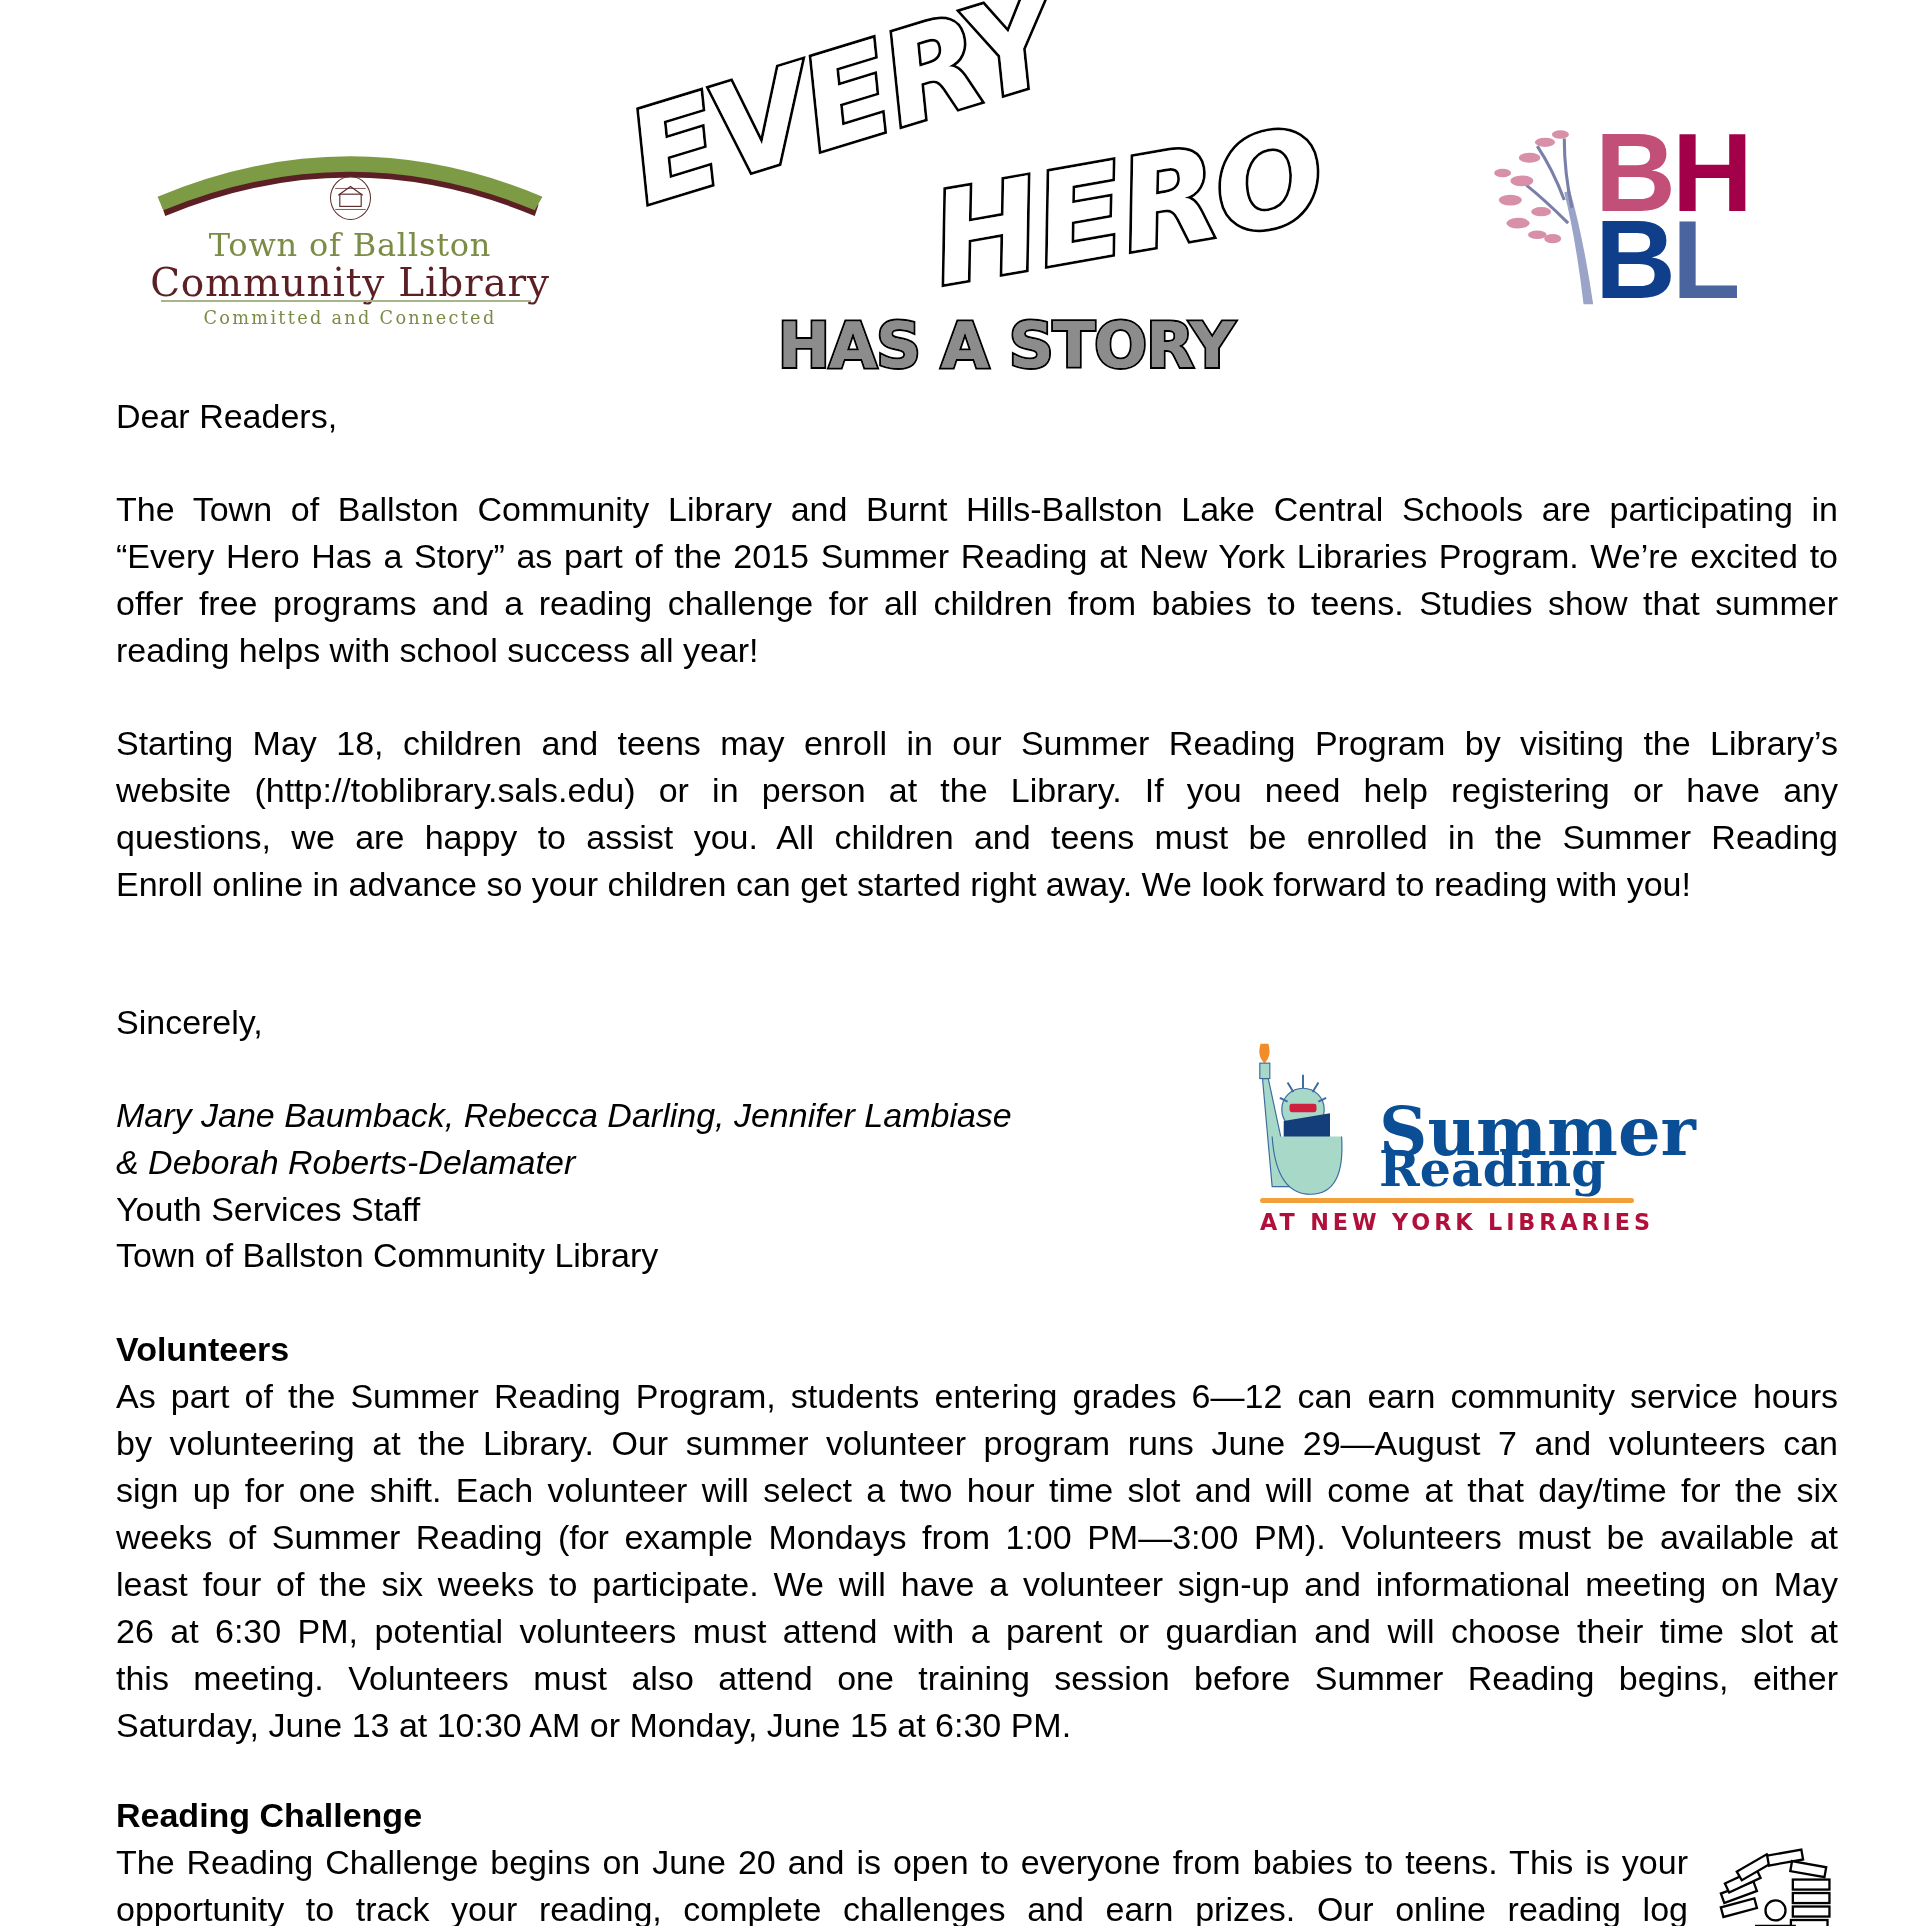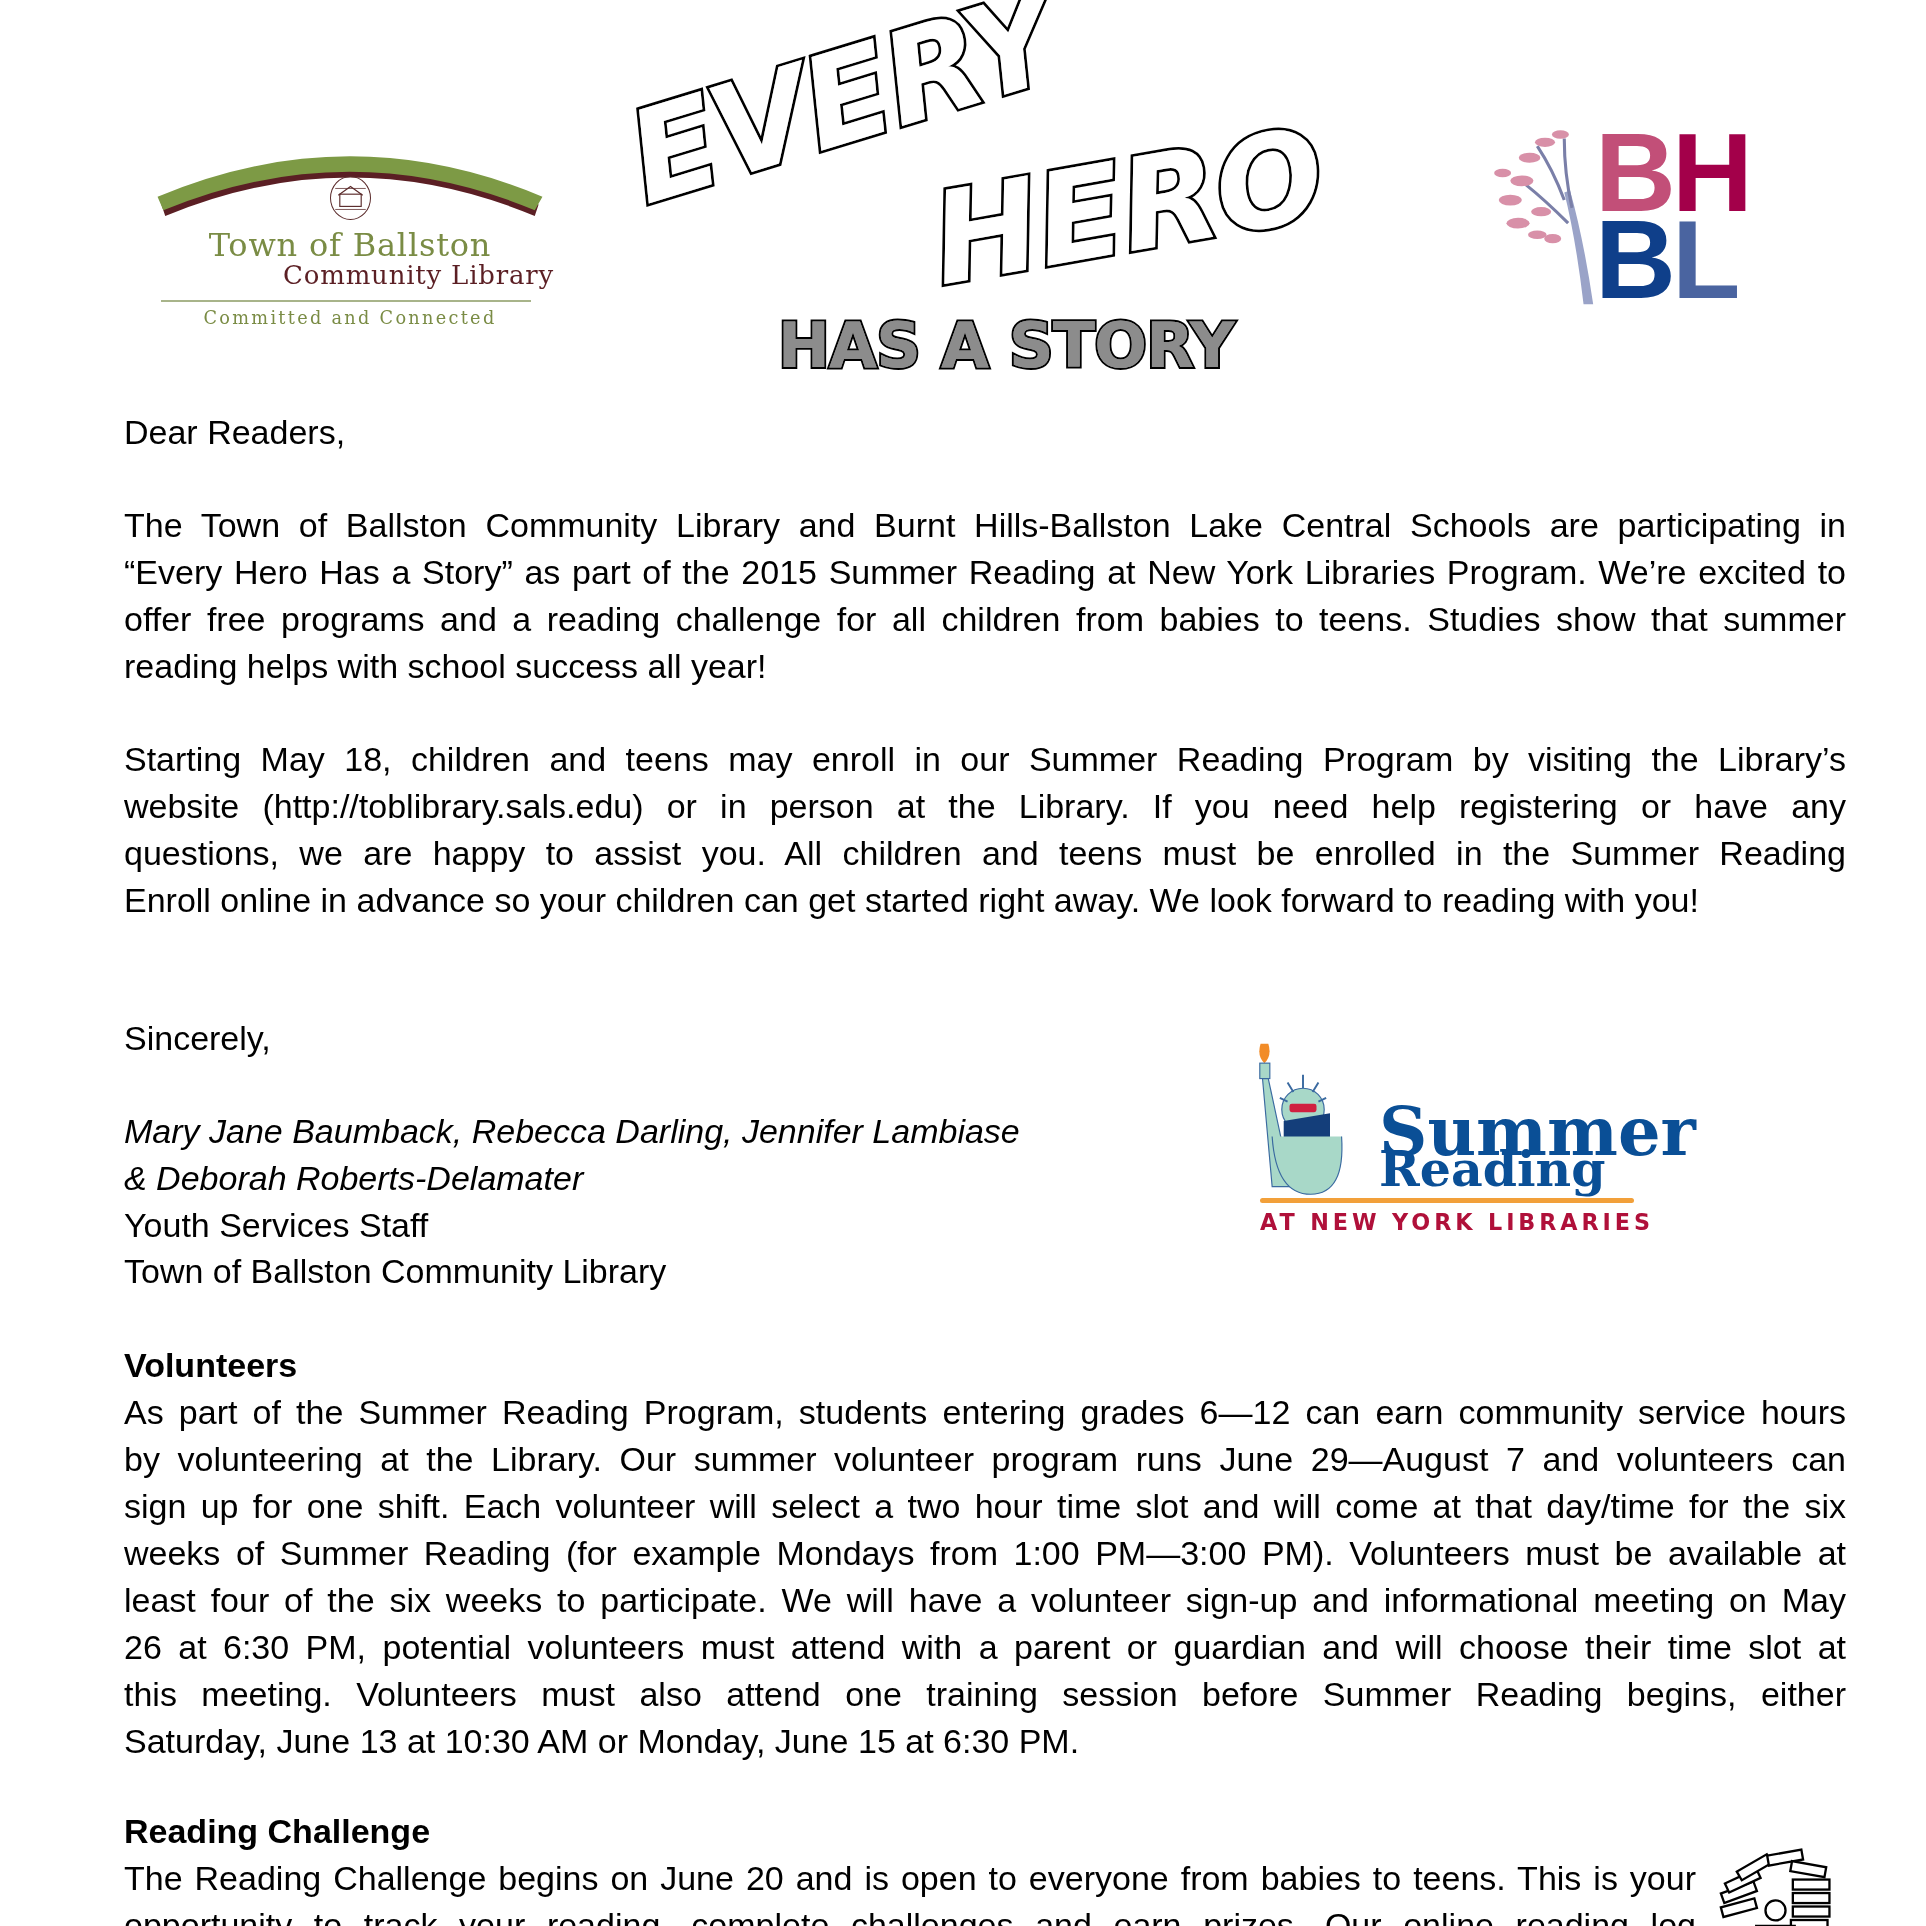--- a/index.html
+++ b/index.html
@@ -9,21 +9,21 @@
   .logo { position: absolute; }
 
   
   #logo-tob { left: 146px; top: 139px; width: 408px; height: 200px; text-align: center; }
   #logo-tob .arch { position: absolute; left: 0; top: 0; width: 408px; height: 77px; }
   #logo-tob .seal { position: absolute; left: 184px; top: 37px; width: 39px; height: 42px;
      border: 1.5px solid #5a2a2a; border-radius: 50%; }
   #logo-tob .l1 { position: absolute; left: 0; width: 408px; top: 87px; font-family: "DejaVu Serif", serif;
      color: #7a8c45; font-size: 32px; letter-spacing: 0.8px; }
   #logo-tob .l2 { position: absolute; left: 0; width: 408px; top: 121px; font-family: "DejaVu Serif", serif;
-     color: #5b1f24; font-size: 26px; letter-spacing: 0.8px; text-align: right; }
+     color: #5b1f24; font-size: 39px; letter-spacing: 0.8px; text-align: center; }
   #logo-tob .rule { position: absolute; left: 15.4px; width: 370px; top: 161px; height: 1.9px; background: #a8b48a; }
   #logo-tob .l3 { position: absolute; left: 0; width: 408px; top: 169px; font-family: "DejaVu Serif", serif;
      color: #7a8c45; font-size: 17.7px; letter-spacing: 2.3px; text-align: center; }
 
   
   #logo-hero { left: 647px; top: 62px; width: 755px; height: 324px; }
   #logo-hero .w { position: absolute; font-family: "DejaVu Sans", sans-serif; font-weight: bold;
      font-style: italic; color: #ffffff; -webkit-text-stroke: 5.4px #000;
      paint-order: stroke fill; text-shadow: 0 0 0 #999; }
   #logo-hero .every { left: 7.7px; top: 23px; font-size: 127px; transform: rotate(-17deg);
@@ -37,22 +37,22 @@
   #logo-bhbl { left: 1487px; top: 123px; width: 316px; height: 193px; }
   #logo-bhbl .tree { position: absolute; left: 0; top: 0; width: 116px; height: 185px; }
   #logo-bhbl .letter { position: absolute; font-family: "Liberation Sans", sans-serif; font-weight: bold;
      font-size: 112px; line-height: 100px; }
   #logo-bhbl .b1 { left: 108px; top: 0; color: #c24f78; }
   #logo-bhbl .h1 { left: 185px; top: 0; color: #a3004a; }
   #logo-bhbl .b2 { left: 108px; top: 87px; color: #0f3f8a; }
   #logo-bhbl .l1 { left: 185px; top: 87px; color: #4a64a0; }
 
   
-  .txt { position: absolute; left: 124px; width: 1722px; font-size: 34px; line-height: 47px;
-         font-family: "Liberation Sans", "DejaVu Sans", sans-serif; margin-top: 16px; }
+  .txt { position: absolute; left: 116px; width: 1722px; font-size: 34px; line-height: 47px;
+         font-family: "Liberation Sans", "DejaVu Sans", sans-serif; }
   .just { text-align: justify; text-align-last: left; }
   .just.line-full { text-align-last: justify; }
   .para p { margin: 0; }
   .h { font-weight: bold; }
   .ital { font-style: italic; }
 
   
   #logo-sr { left: 1233px; top: 1040px; width: 443px; height: 216px; }
   #logo-sr .statue { position: absolute; left: 11.6px; top: 0; width: 116px; height: 162px; }
   #logo-sr .s1 { position: absolute; left: 146px; top: 39px; font-family: "DejaVu Serif", serif; font-weight: bold;

